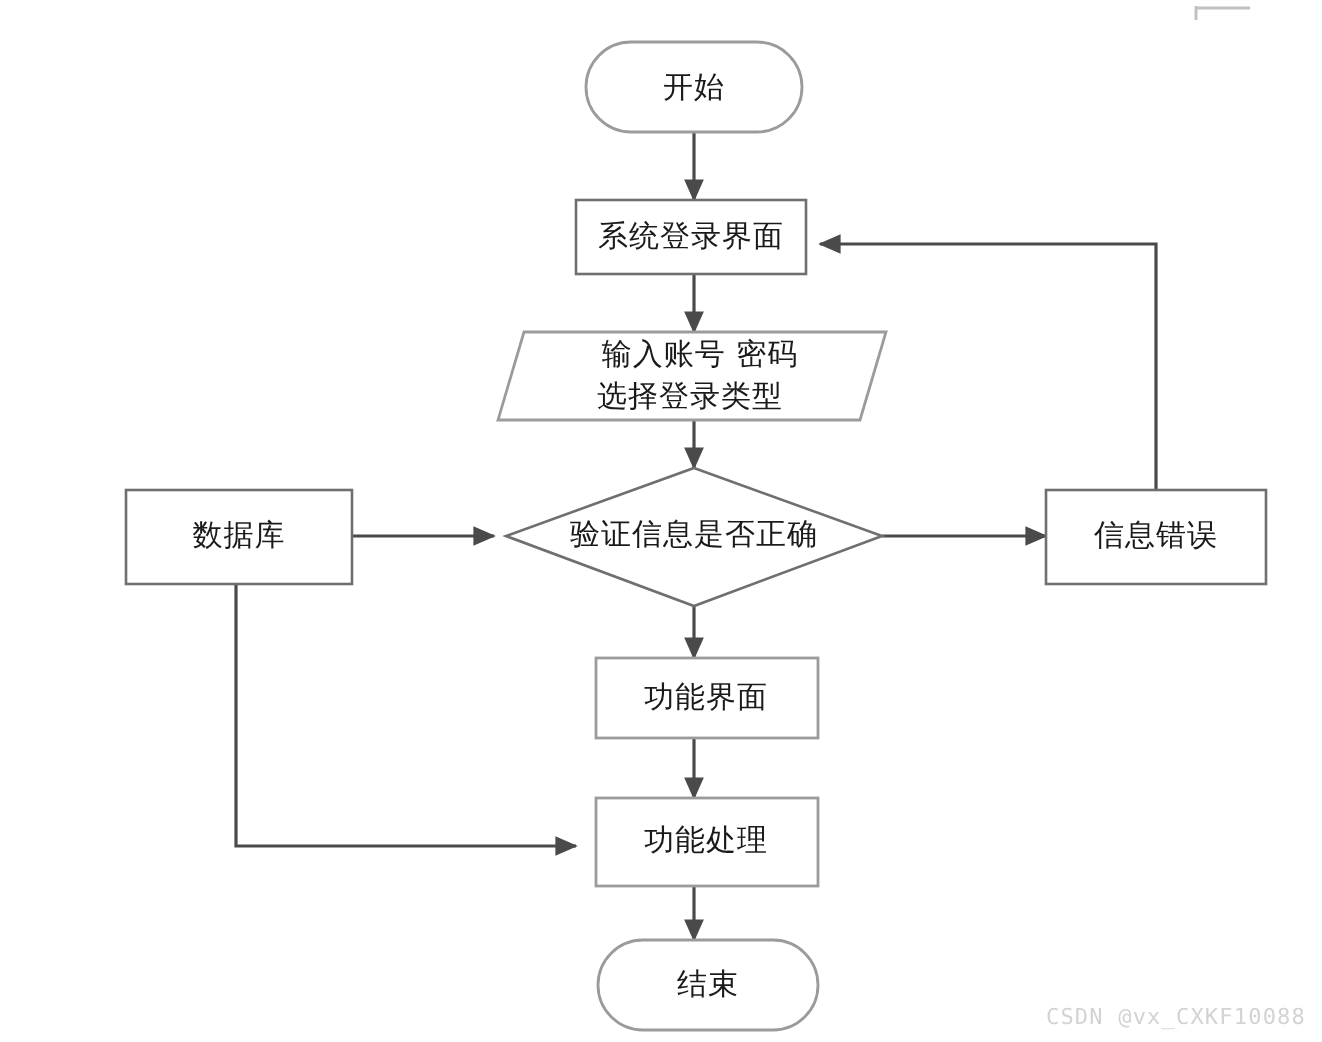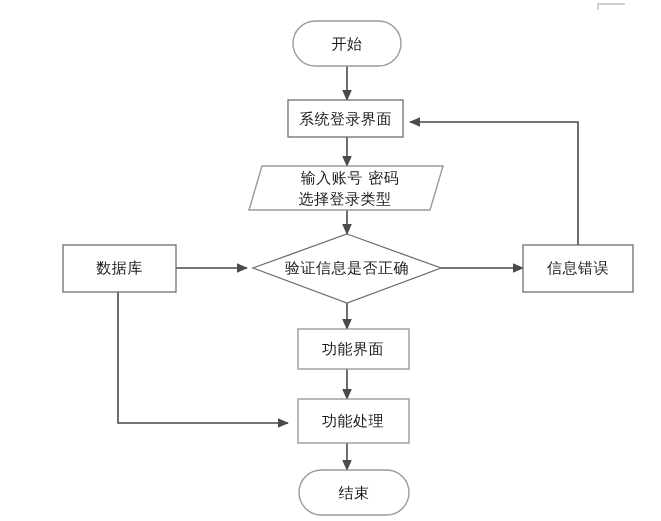--- a/index.html
+++ b/index.html
@@ -139,14 +139,15 @@
       <rect class="shape" x="298" y="399" width="111" height="44"></rect>
       <text class="node-text" x="353" y="421">功能处理</text>
     </g>
 
     <g>
       <rect class="shape" x="299" y="470" width="110" height="45" rx="22.5" ry="22.5"></rect>
       <text class="node-text" x="354" y="493">结束</text>
     </g>
   </svg>
 
+  <div class="watermark">CSDN @vx_CXKF10088</div>
 
 </div>
 
 </body></html>

